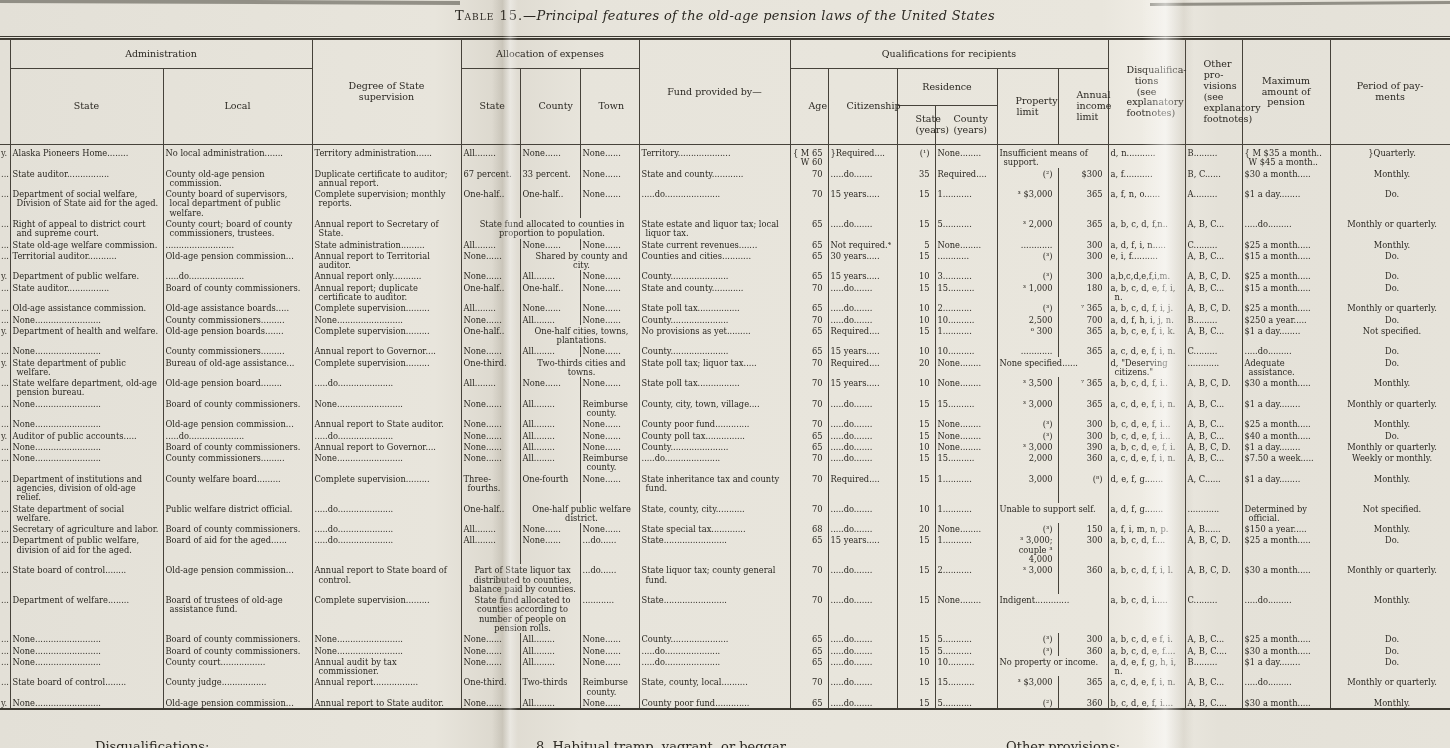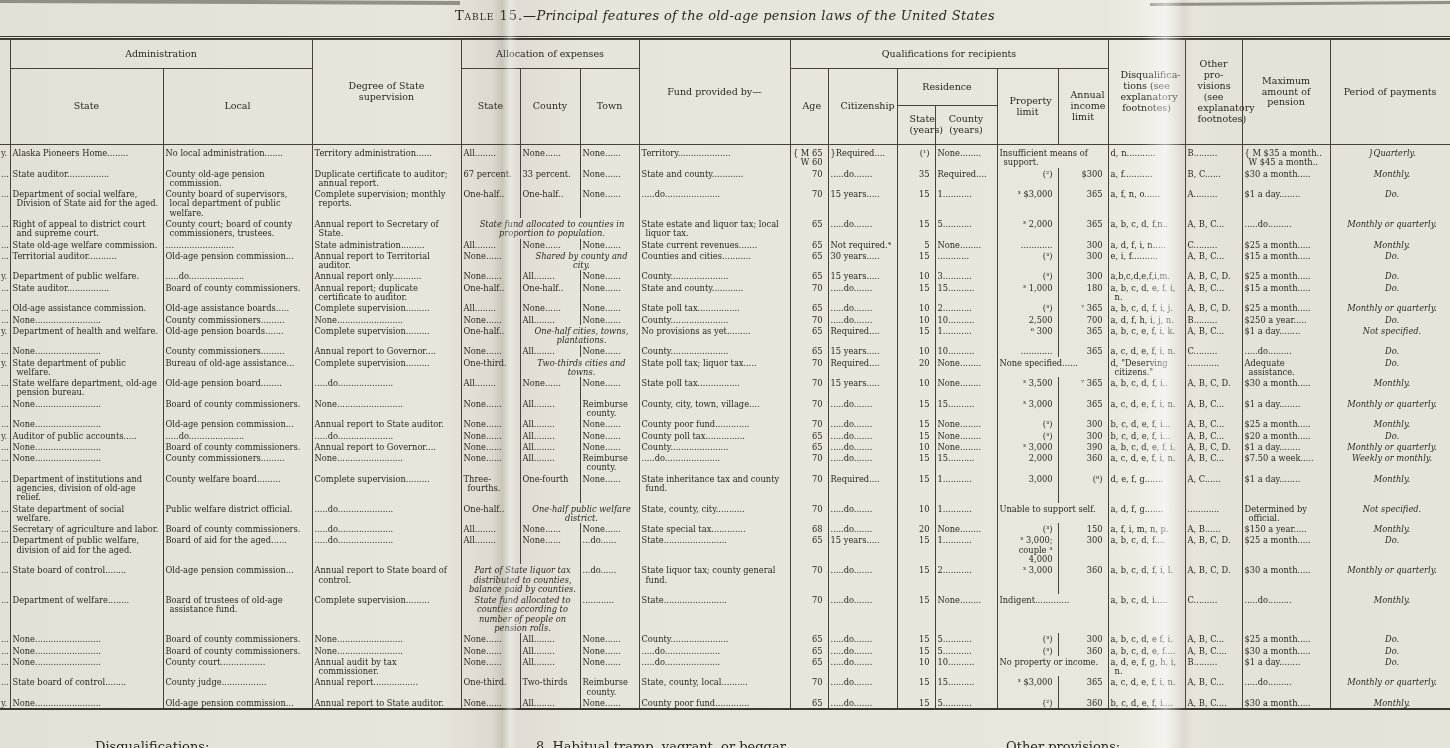--- a/index.html
+++ b/index.html
@@ -15,34 +15,34 @@
   .edge-mark{position:absolute;background:#4d4a42;opacity:.55;pointer-events:none;}
   .em-1{left:0;top:0;width:460px;height:4px;transform:rotate(.25deg);}
   .em-2{right:0;top:2px;width:300px;height:3px;transform:rotate(-.4deg);}
   .title-row{position:absolute;top:8px;left:0;width:100%;text-align:center;font-size:13px;letter-spacing:.3px;}
   .tl{font-variant:small-caps;letter-spacing:1px;}
   .ti{font-style:italic;text-align:right;}
   .table-wrap{position:absolute;top:36px;left:0;width:1450px;border-top:3px double #3c3931;}
   table{border-collapse:collapse;table-layout:fixed;width:1450px;font-family:"DejaVu Serif",serif;}
   thead td{
     font-size:9.5px;text-align:center;vertical-align:middle;line-height:1.15;
-    border:1px solid #46423a;padding:1px 12px;
+    border:1px solid #46423a;padding:1px 18px;
   }
   thead tr.hr1 td{height:26px;}
   thead tr.hr2 td{height:34px;}
   thead tr.hr3 td{height:36px;}
   tbody td{
     font-size:8.3px;line-height:1.12;vertical-align:top;
     border-left:1px solid #46423a;border-right:1px solid #46423a;border-top:none;border-bottom:none;
     padding:2px 2px 0 6px;text-indent:-4px;white-space:pre-line;overflow:hidden;
   }
   tbody tr:first-child td{padding-top:4px;}
   tbody{border-bottom:2px solid #3c3931;}
   td.al-r{text-align:right;text-indent:0;padding-left:2px;padding-right:5px;}
-  td.al-c{text-align:center;text-indent:0;font-style:italic;}
+  td.al-c{text-align:center;text-indent:0;}
   td.frag{padding:2px 1px 0 1px;text-indent:0;border-left:none;color:#3a362e;}
   .footnotes{position:absolute;top:739px;left:0;width:1356px;height:9px;font-size:13px;}
   .fn{position:absolute;white-space:nowrap;}
   .fn-disq{left:95px;}
   .fn-tramp{left:536px;}
   .fn-other{left:1006px;}
 </style>
 </head>
 <body>
 
@@ -430,21 +430,21 @@
             <td>None......</td>
             <td>County poll tax...............</td>
             <td class="al-r">65</td>
             <td>.....do.......</td>
             <td class="al-r">15</td>
             <td>None........</td>
             <td class="al-r">(³)</td>
             <td class="al-r">300</td>
             <td>b, c, d, e, f, i...</td>
             <td>A, B, C...</td>
-            <td>$20 a month.....</td>
+            <td>$40 a month.....</td>
             <td class="al-c">Do.</td>
           </tr>
           <tr>
             <td class="frag">...</td>
             <td>None.........................</td>
             <td>Board of county commissioners.</td>
             <td>Annual report to Governor....</td>
             <td>None......</td>
             <td>All........</td>
             <td>None......</td>

